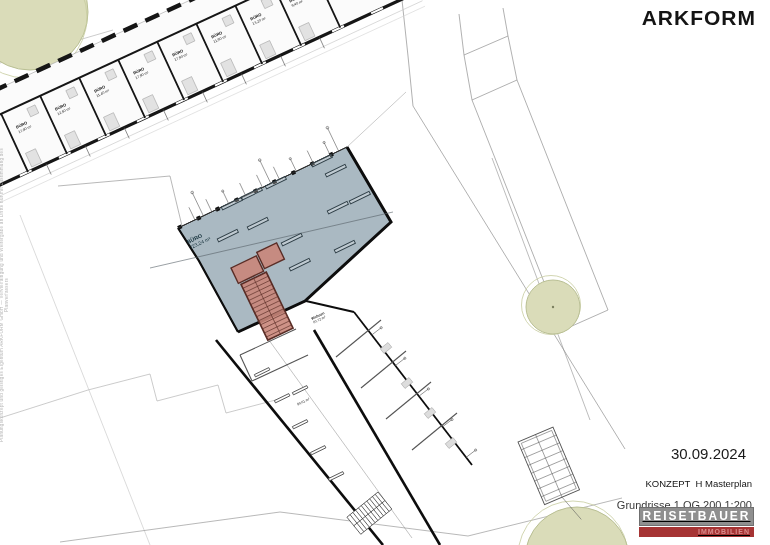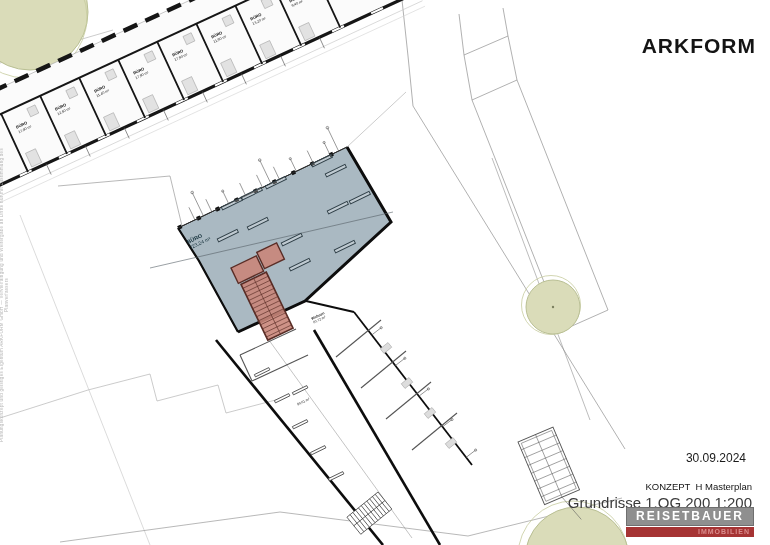--- a/index.html
+++ b/index.html
@@ -1,26 +1,26 @@
 <!DOCTYPE html>
 <html><head>
 <meta charset="utf-8">
 <style>
   html,body{margin:0;padding:0;}
   body{width:770px;height:545px;overflow:hidden;background:#ffffff;
        font-family:"Liberation Sans", sans-serif;}
   .sheet{position:relative;width:770px;height:545px;background:#ffffff;overflow:hidden;}
   .plan-svg{position:absolute;left:0;top:0;}
-  .logo{position:absolute;top:34px;right:14px;font-size:21px;font-weight:800;
+  .logo{position:absolute;top:6px;right:14px;font-size:21px;font-weight:800;
         letter-spacing:1px;color:#141414;}
   .titleblock{position:absolute;right:16px;bottom:8px;text-align:right;}
-  .tb-date{font-size:12px;color:#1a1a1a;margin-bottom:16px;margin-right:8px;text-align:right;}
+  .tb-date{font-size:15px;color:#1a1a1a;margin-bottom:16px;margin-right:8px;text-align:right;}
   .tb-project{font-size:9.5px;font-weight:normal;color:#141414;white-space:pre;margin-right:2px;}
-  .tb-drawing{font-size:15px;color:#3a3a3a;margin-top:2px;margin-right:2px;}
-  .brand{width:128px;margin-left:auto;margin-top:-4px;position:relative;}
+  .tb-drawing{font-size:11px;color:#3a3a3a;margin-top:10px;margin-right:2px;}
+  .brand{width:115px;margin-left:auto;margin-top:-4px;position:relative;text-decoration:underline;}
   .brand-top{background:#8f8f8f;border:1.5px solid #6f6f6f;height:17px;line-height:17px;
              text-align:center;color:#ffffff;font-weight:bold;font-size:12px;letter-spacing:2px;}
   .brand-bottom{background:#a63434;height:10px;line-height:10px;text-align:right;
                 padding-right:4px;color:#d98c8c;font-weight:bold;font-size:7px;
                 letter-spacing:1px;margin-top:1px;}
   .margin-note{position:absolute;left:-146px;top:290px;width:300px;text-align:center;
                transform:rotate(-90deg);font-size:4.5px;color:#b8b8b8;letter-spacing:.3px;}
   text{font-family:"Liberation Sans", sans-serif;}
 </style>
 </head>

